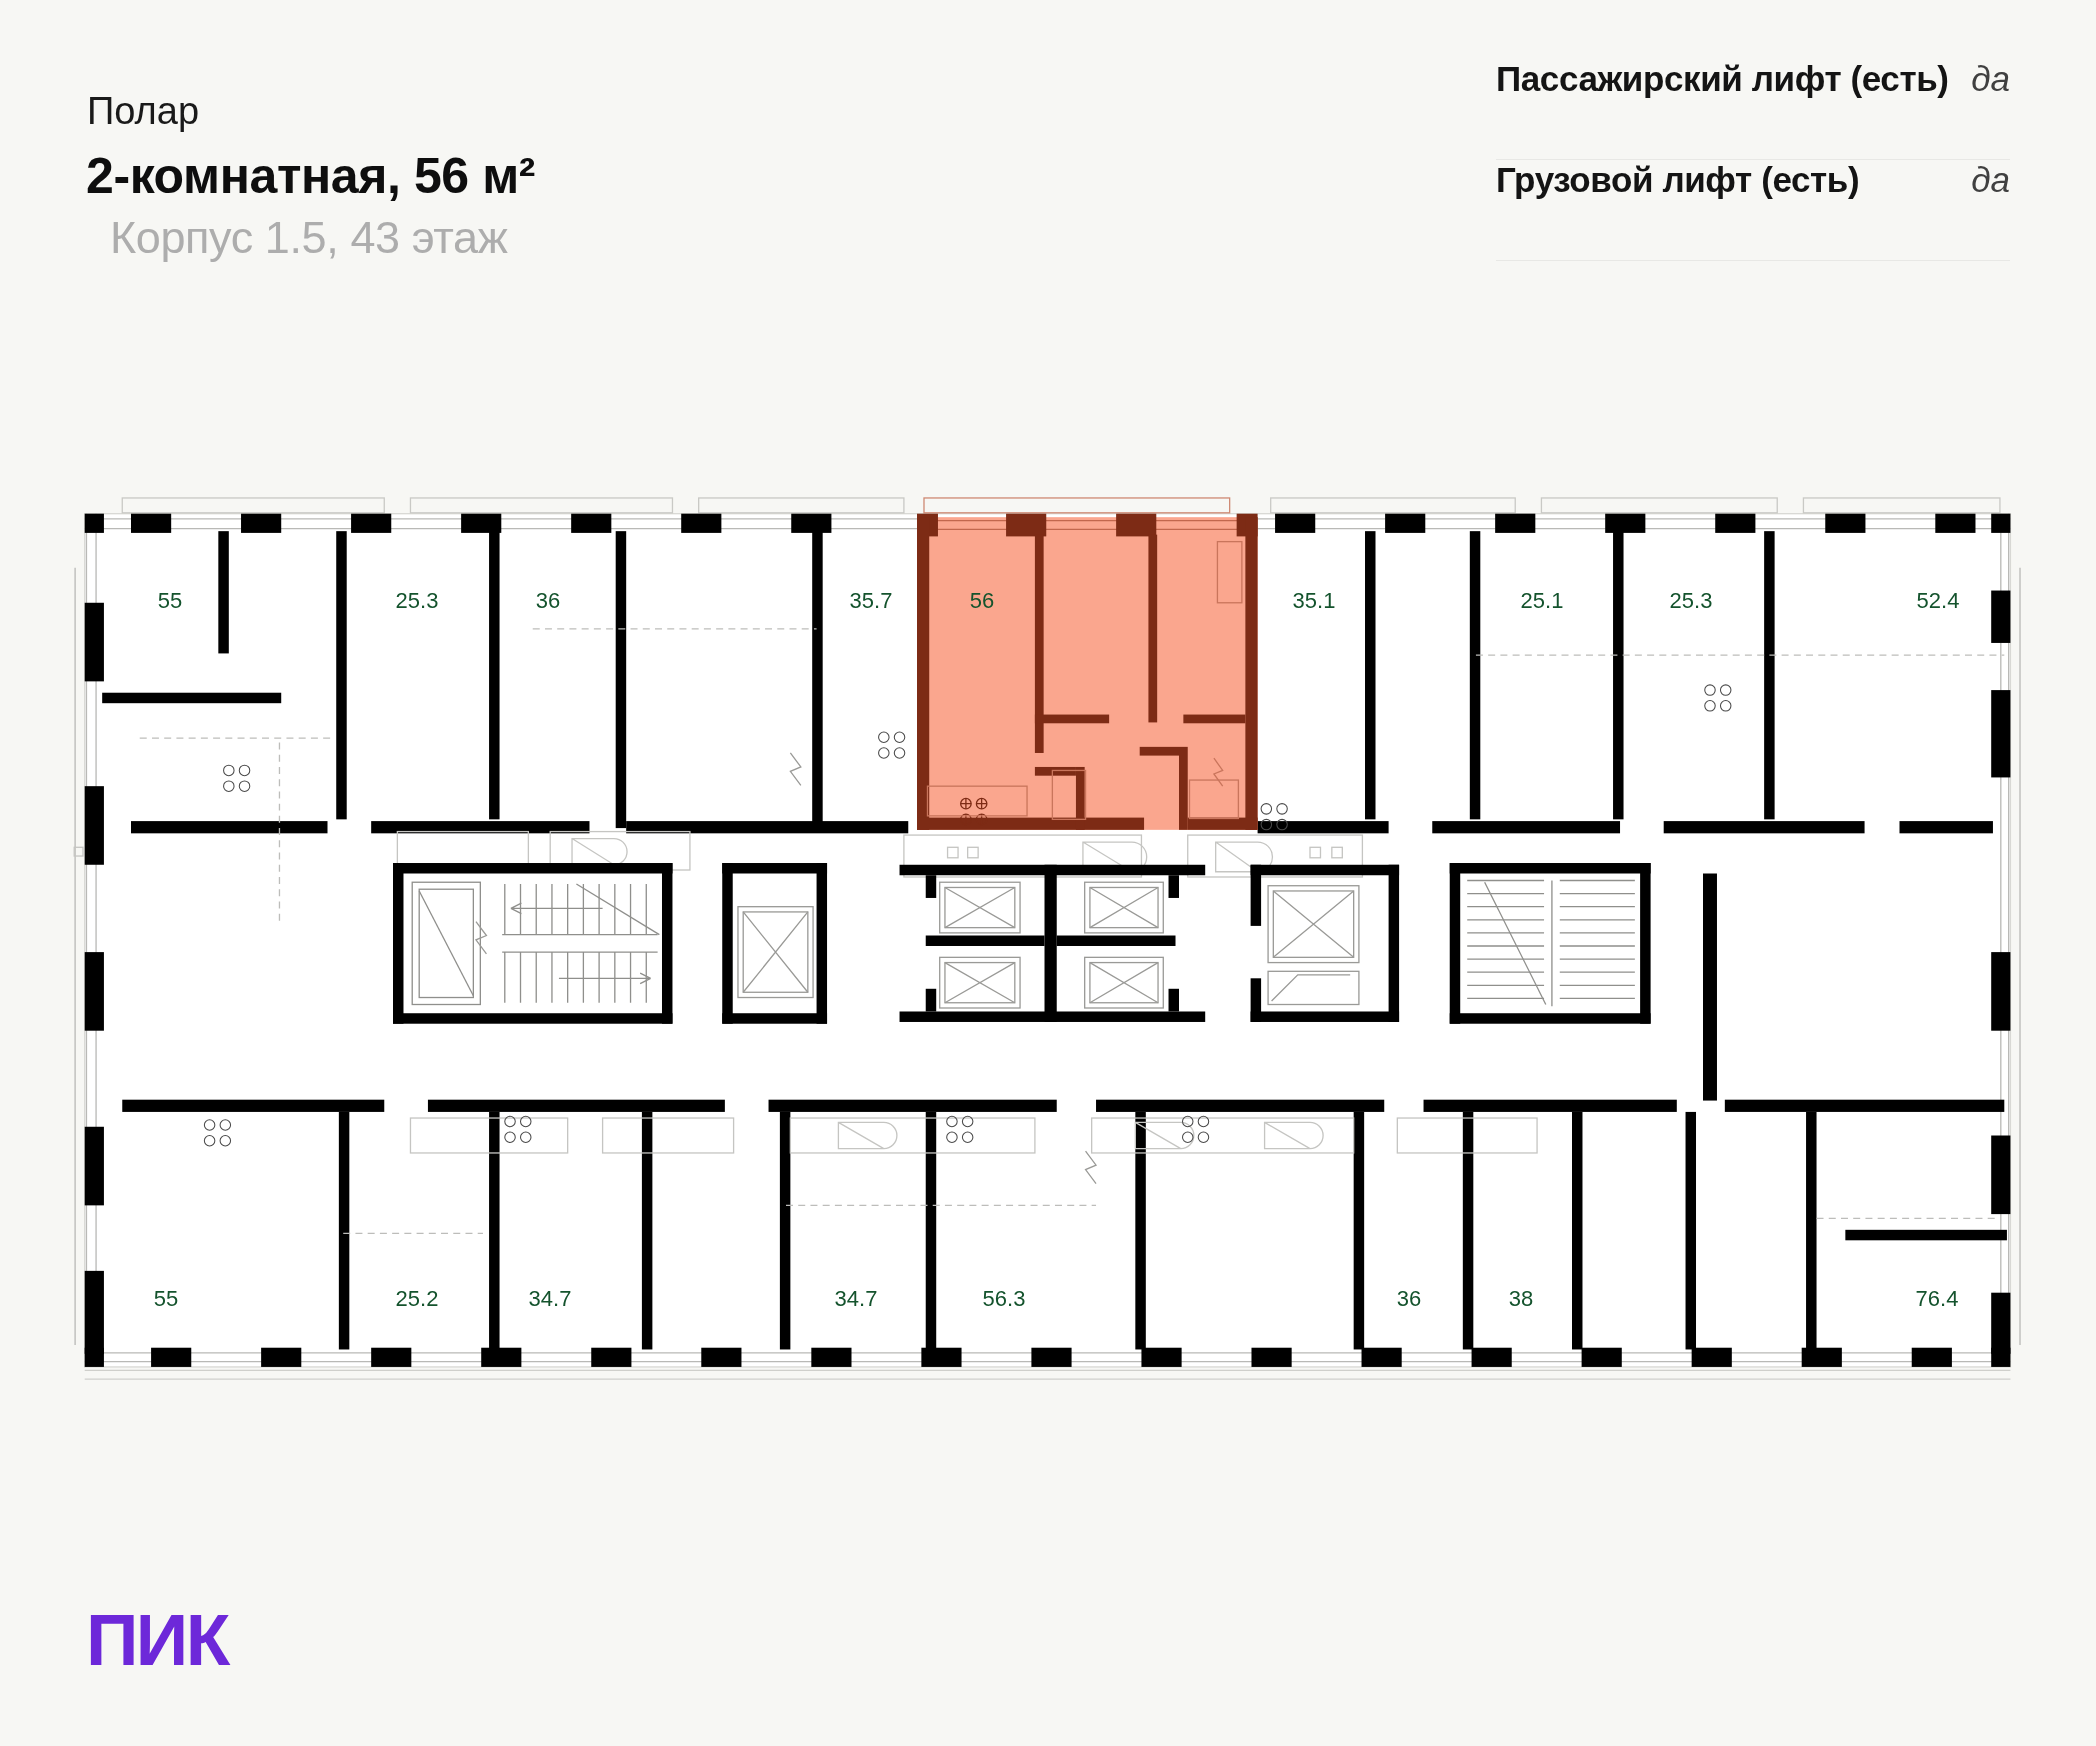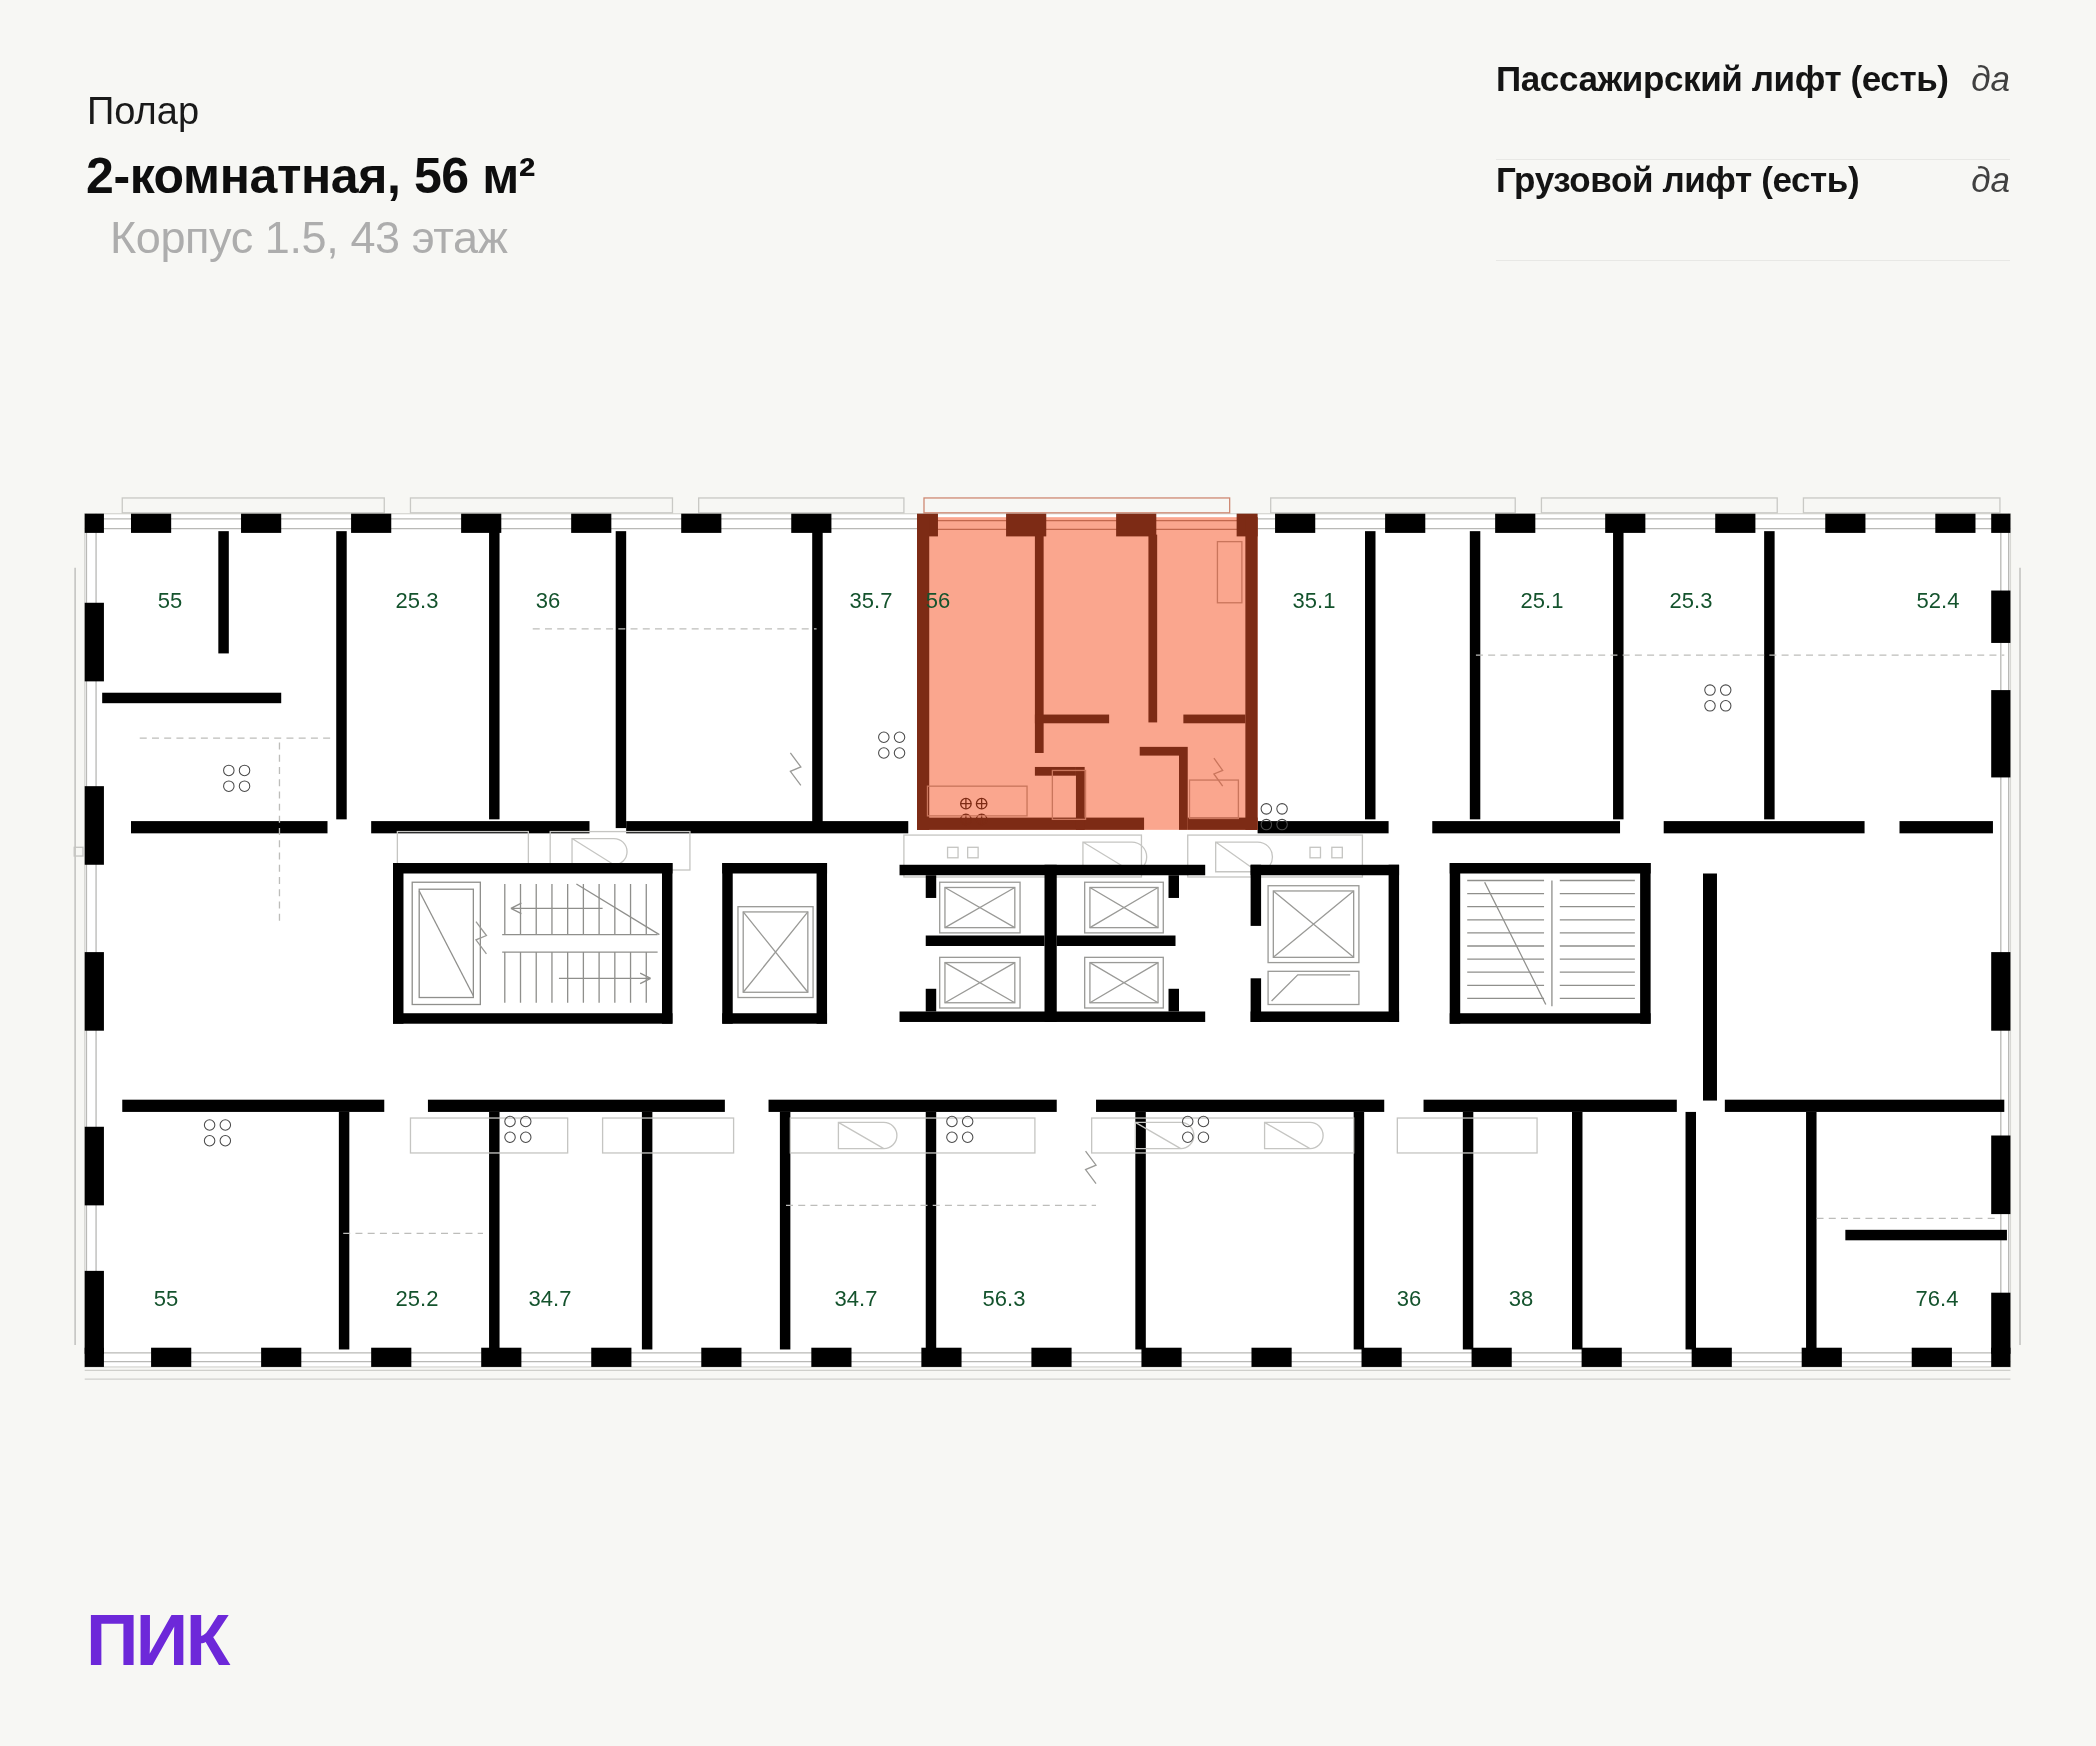--- a/index.html
+++ b/index.html
@@ -37,21 +37,21 @@
   .lift-value{font-size:35px;font-weight:400;color:#404040;font-style:italic;}
   
   svg.plan{position:absolute;left:0;top:0;}
   .unit-label{
     position:absolute;
     transform:translate(-50%,-50%);
     font-size:22px;color:#14532d;letter-spacing:0;
     white-space:nowrap;
   }
   .hl-unit{
-    position:absolute;left:873px;top:517px;width:341px;height:313px;
+    position:absolute;left:917px;top:517px;width:341px;height:313px;
     background:transparent;cursor:pointer;
   }
   .hl-unit .unit-label{left:65px;top:84px;}
   
   .pik-logo{
     position:absolute;left:86px;top:1598px;
     font-size:73px;font-weight:700;letter-spacing:-2.6px;
     color:#6d28d9;
   }
 </style>

